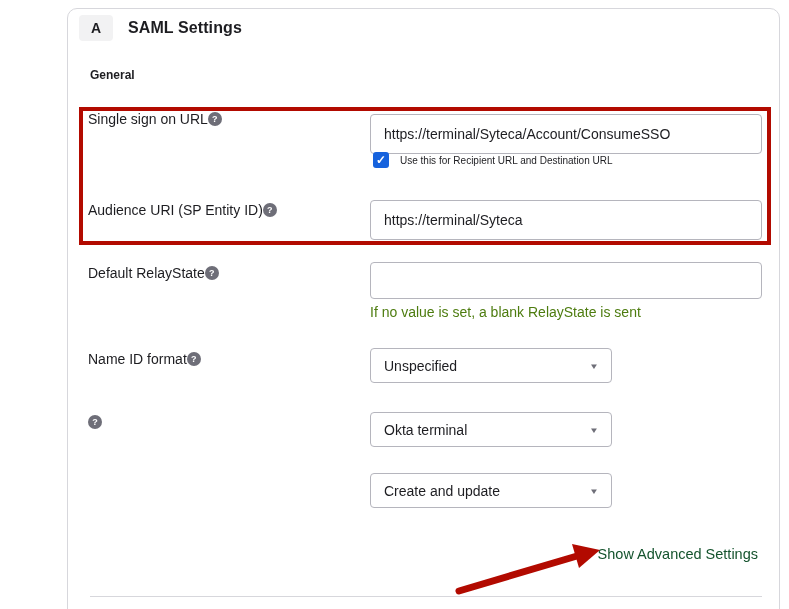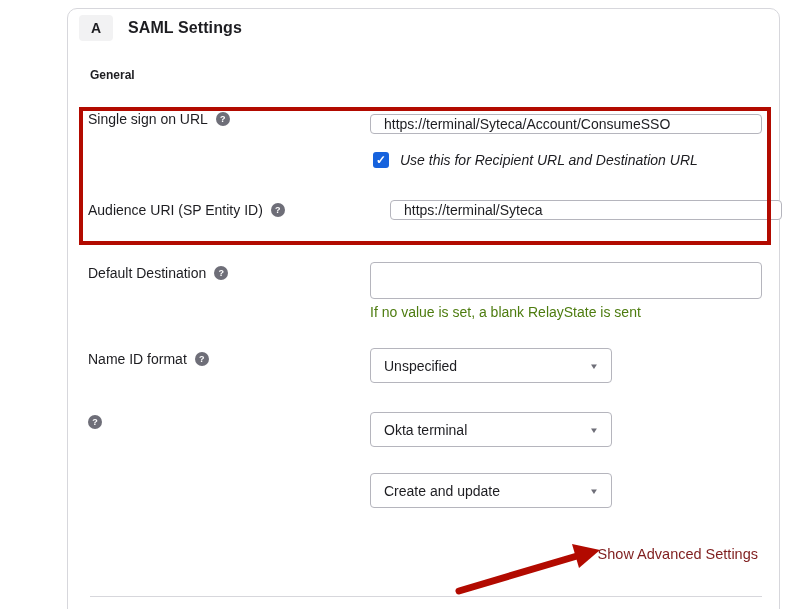--- a/index.html
+++ b/index.html
@@ -41,51 +41,51 @@
   .highlight-rect {
     position: absolute; left: 79px; top: 107px;
     width: 692px; height: 138px;
     border: 4px solid #b20a00;
     pointer-events: none;
     z-index: 5;
   }
 
   .field-label {
     position: absolute; left: 88px;
-    display: flex; align-items: center; gap: 8px;
+    display: flex; align-items: center; gap: 0;
     font-size: 14px; color: #1d1d21; line-height: 16px;
   }
   .help-icon {
     width: 14px; height: 14px; border-radius: 50%;
     background: #6e6e78; color: #fff;
     font-size: 9px; font-weight: 700;
     display: inline-flex; align-items: center; justify-content: center;
     flex: 0 0 auto;
   }
 
   .text-input {
     position: absolute; left: 370px;
-    width: 392px; height: 20px;
+    width: 392px; height: 40px;
     border: 1px solid #b5b5bd; border-radius: 4px;
     padding: 0 13px;
     font-family: "Liberation Sans", sans-serif;
     font-size: 14px; color: #1d1d21;
     background: #fff;
     outline: none;
   }
 
   .checkbox-row { position: absolute; left: 373px; top: 152px; display: flex; align-items: center; gap: 11px; }
   .checkbox {
     width: 16px; height: 16px; border-radius: 3px;
     background: #1662dd;
     display: flex; align-items: center; justify-content: center;
     color: #fff; font-size: 12px; line-height: 16px; font-weight: 700;
     cursor: pointer;
   }
-  .checkbox-label { font-size: 14px; color: #1d1d21; font-style: italic; }
+  .checkbox-label { font-size: 10px; color: #1d1d21; }
 
   .hint-text {
     position: absolute; left: 370px; top: 304px;
     font-size: 14px; color: #4d7c0f;
   }
 
   .select {
     position: absolute; left: 370px;
     width: 242px; height: 35px;
     border: 1px solid #b5b5bd; border-radius: 4px;
@@ -96,21 +96,21 @@
     cursor: pointer;
   }
   .caret-icon {
     position: absolute; right: 13px; top: 50%;
     transform: translateY(-50%) scaleX(1.25);
     font-size: 8px; color: #6e6e78;
   }
 
   .advanced-link {
     position: absolute; right: 31px; top: 546px;
-    font-size: 14.5px; color: #7f1d1d;
+    font-size: 14.5px; color: #14532d;
     text-decoration: none; cursor: pointer;
     z-index: 6;
   }
 
   .arrow-annotation {
     position: absolute; left: 448px; top: 541px;
     width: 165px; height: 60px;
     pointer-events: none; z-index: 6;
   }
 
@@ -141,24 +141,24 @@
 
   <div class="checkbox-row">
     <span class="checkbox">✓</span>
     <span class="checkbox-label">Use this for Recipient URL and Destination URL</span>
   </div>
 
   <div class="field-label" style="top:202px">
     <span>Audience URI (SP Entity ID)</span>
     <span class="help-icon">?</span>
   </div>
-  <input class="text-input" style="top: 200px; margin-left: 20px;" type="text" value="https://terminal/Syteca">
+  <input class="text-input" style="top: 200px;" type="text" value="https://terminal/Syteca">
 
   <div class="field-label" style="top:265px">
-    <span>Default Destination</span>
+    <span>Default RelayState</span>
     <span class="help-icon">?</span>
   </div>
   <input class="text-input" style="top: 262px; height: 37px;" type="text" value="">
   <div class="hint-text">If no value is set, a blank RelayState is sent</div>
 
   <div class="field-label" style="top:351px">
     <span>Name ID format</span>
     <span class="help-icon">?</span>
   </div>
   <div class="select" style="top:348px">

